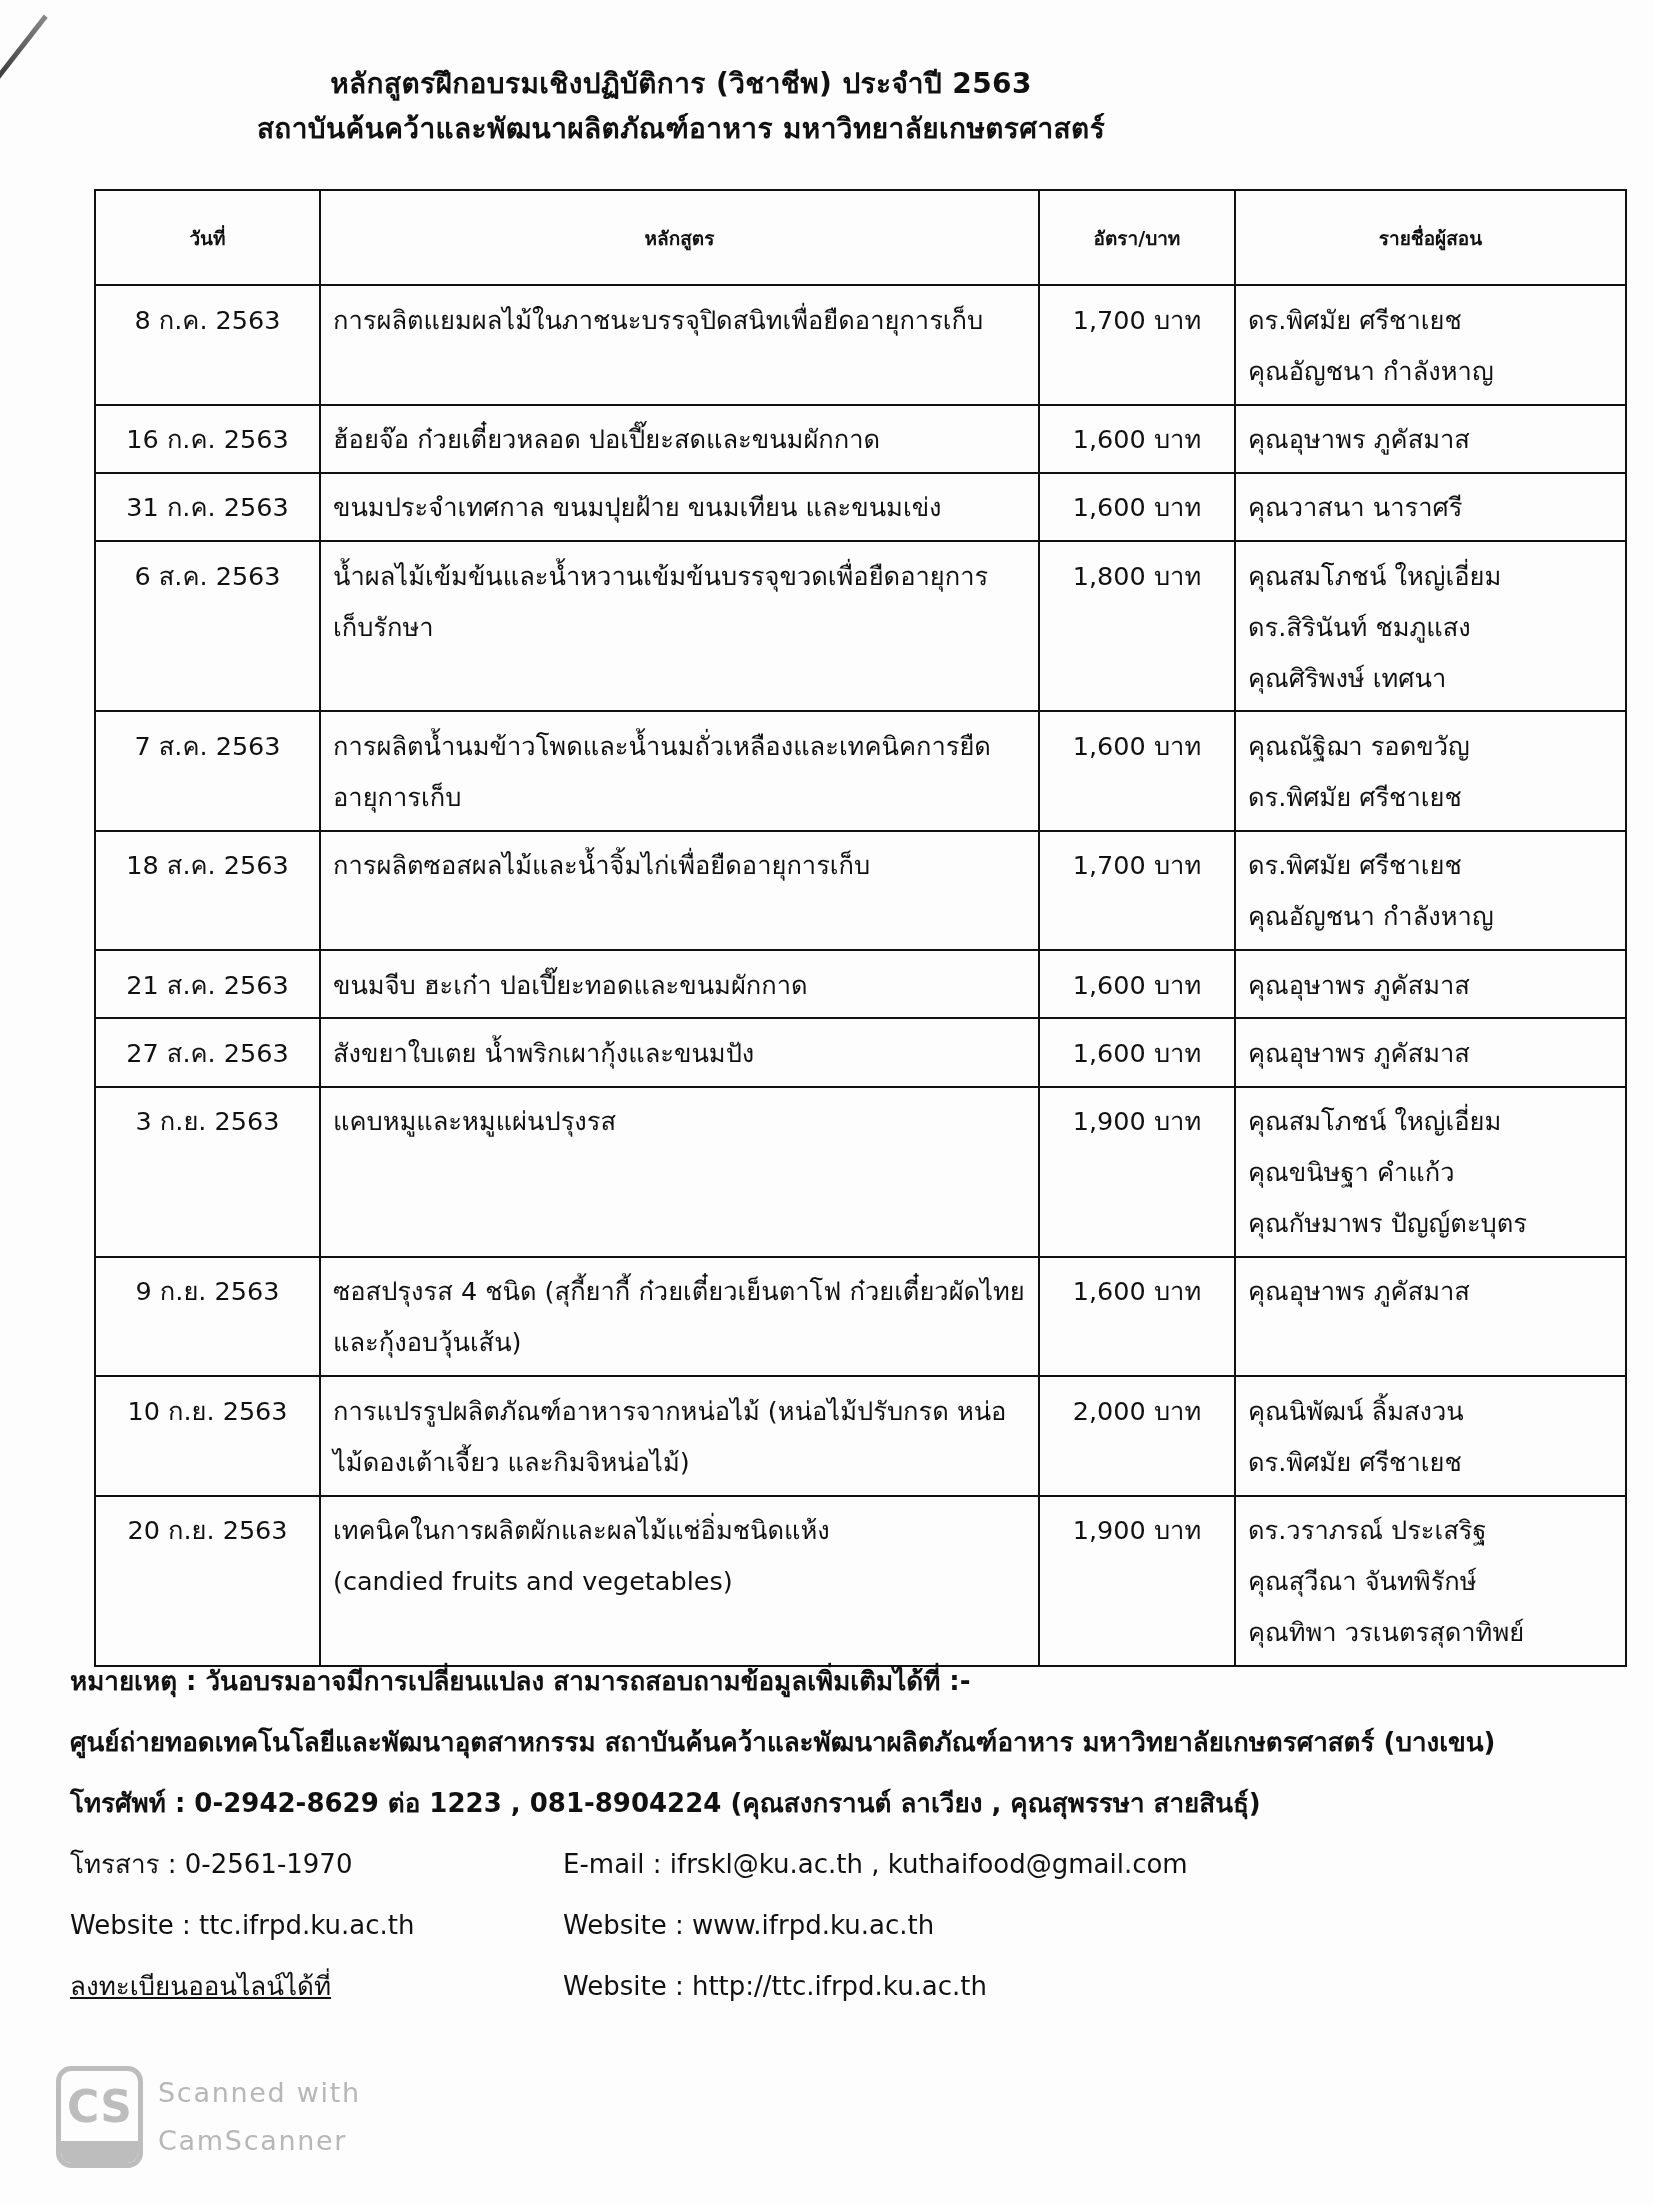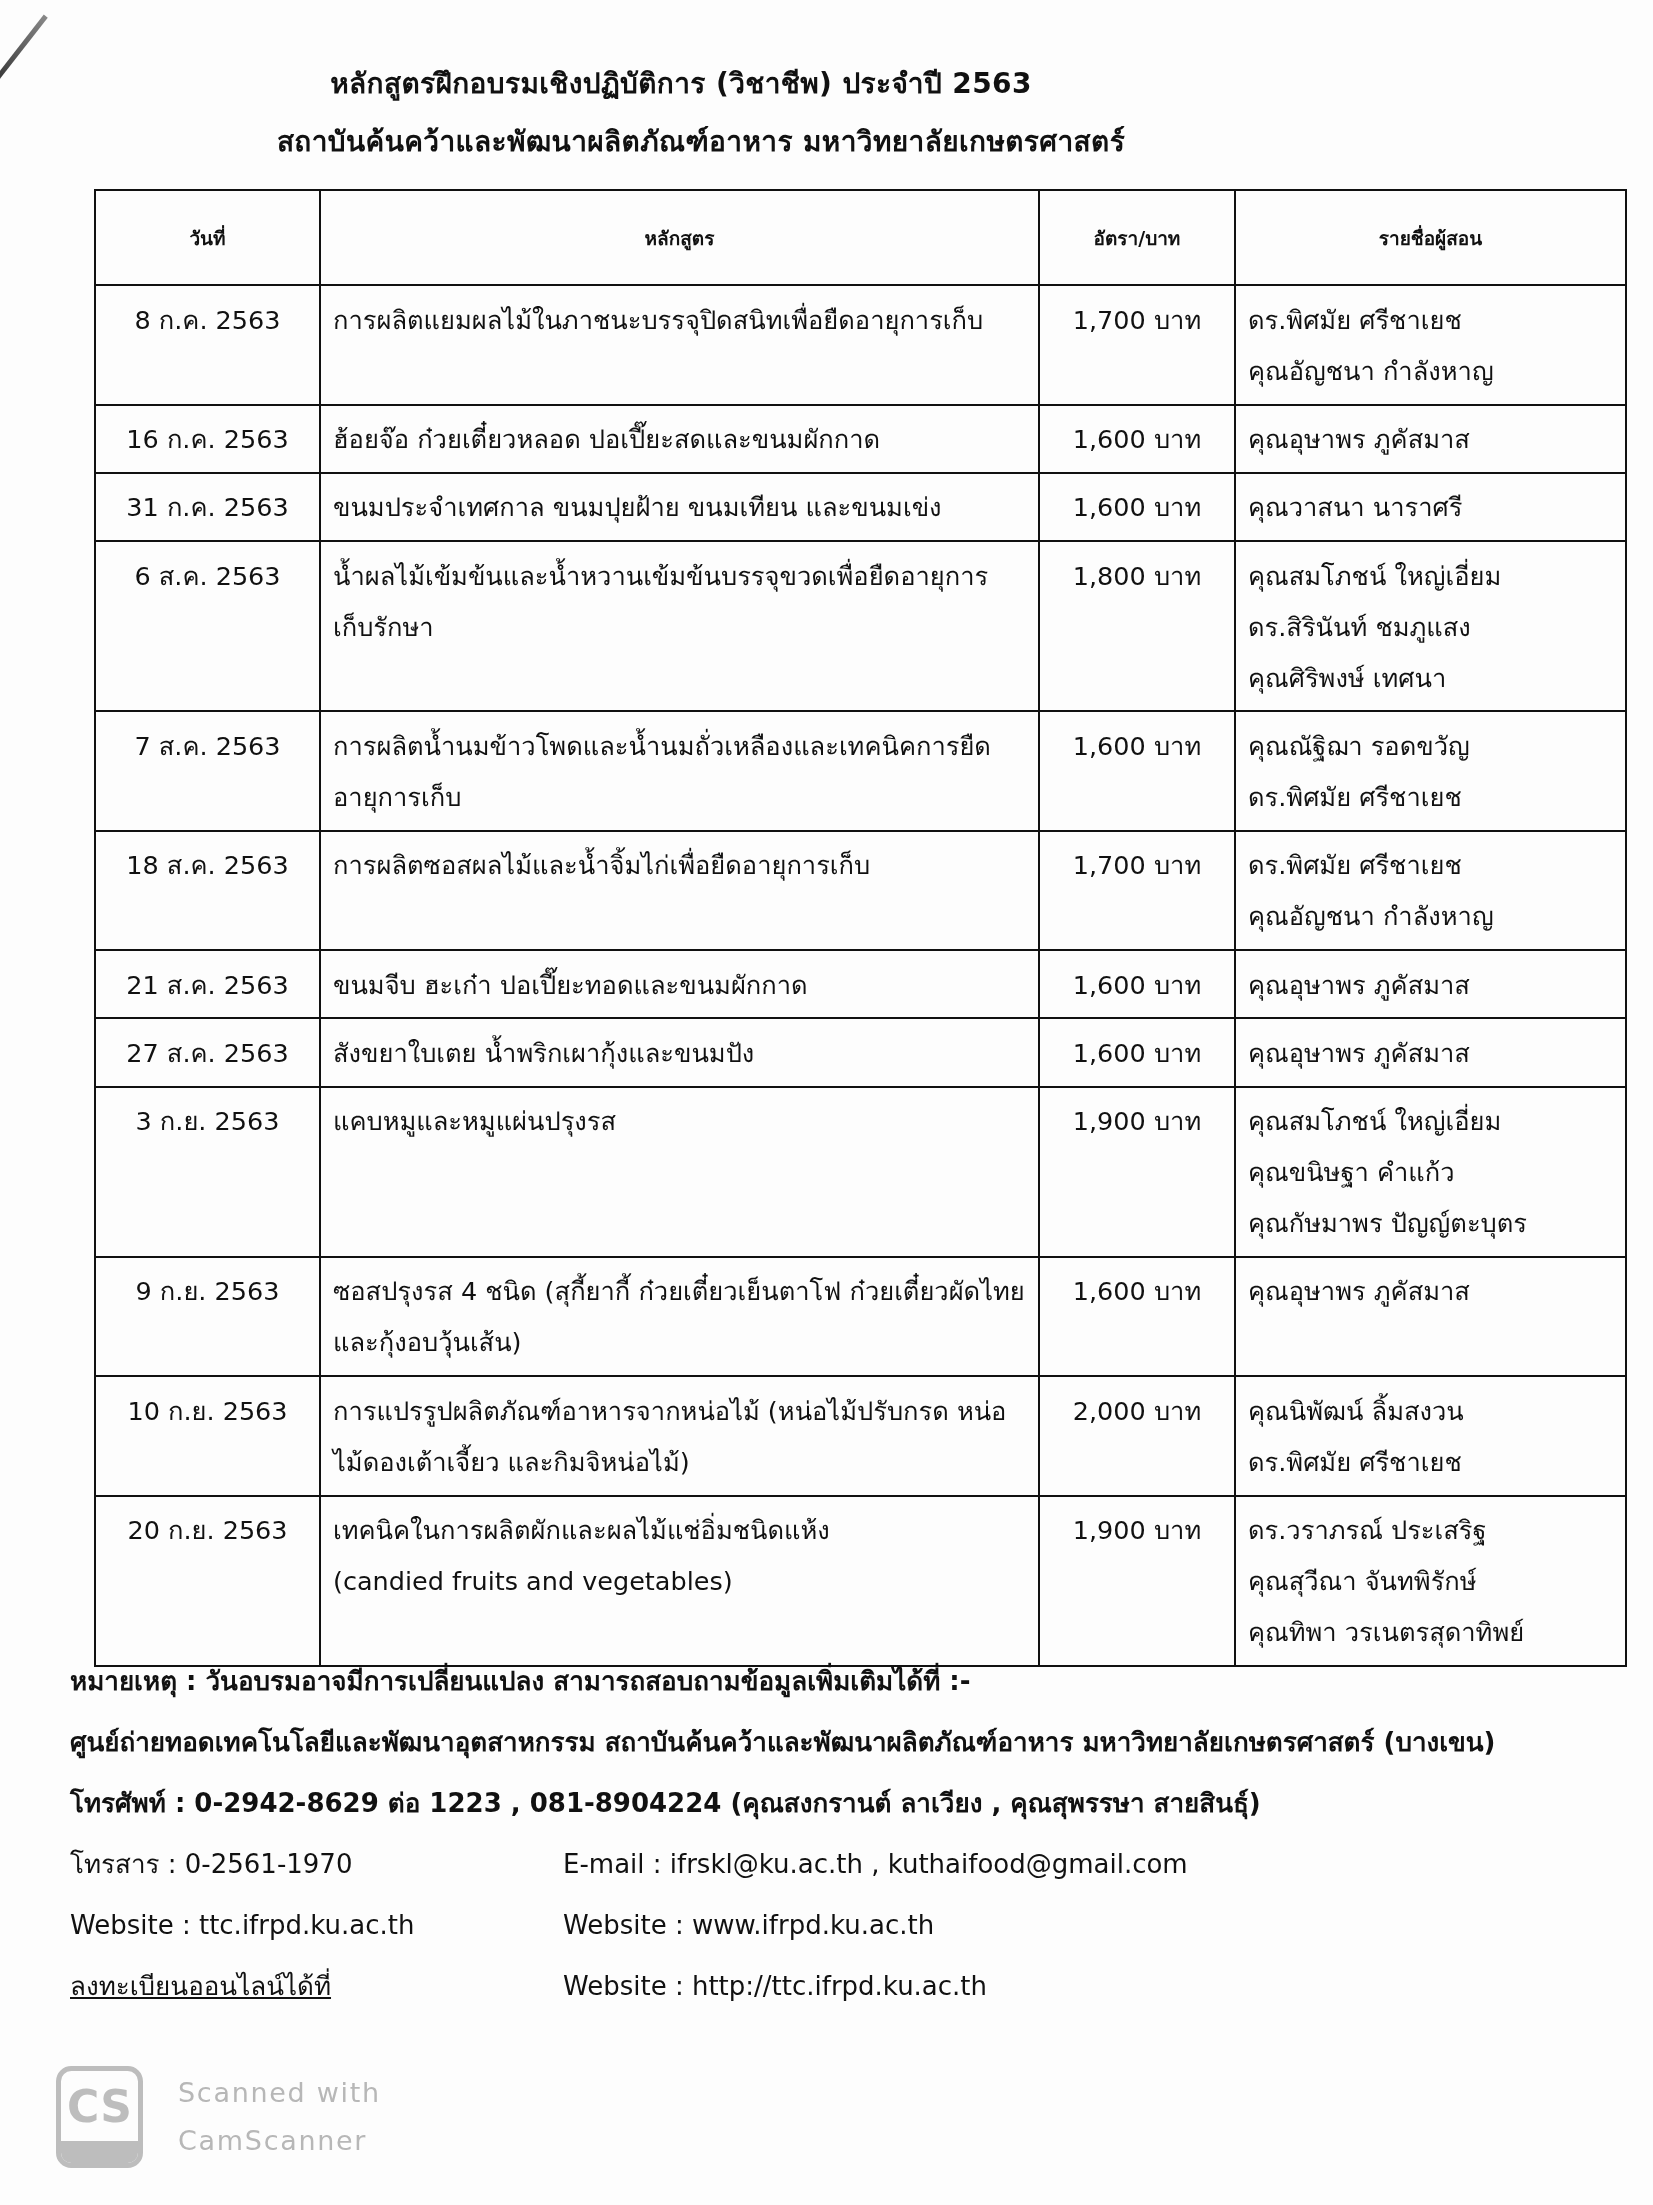--- a/index.html
+++ b/index.html
@@ -8,21 +8,21 @@
     font-family: "DejaVu Sans", sans-serif; color: #111;
   }
   .fold {
     position: absolute; left: -17px; top: 94px; width: 102px; height: 5.1px;
     background: linear-gradient(90deg, #222, #888); transform: rotate(-52deg); transform-origin: left center;
   }
   .title {
     position: absolute; left: 0; width: 1362px; text-align: center; font-weight: bold; font-size: 28px; letter-spacing: 0.4px;
   }
   .title.t1 { top: 61px; }
-  .title.t2 { top: 119px; padding-left: 20px; }
+  .title.t2 { top: 106px; }
   table.sched {
     position: absolute; left: 94px; top: 189px; width: 1531px;
     border-collapse: collapse; table-layout: fixed;
     font-size: 25.5px;
   }
   table.sched th, table.sched td {
     border: 2.6px solid #111; vertical-align: top; padding: 8.5px 12px 6.8px 12px; line-height: 51px;
   }
   table.sched th { font-size: 19px; font-weight: bold; height: 78px; vertical-align: middle; text-align: center; }
   col.c-date { width: 225px; }
@@ -34,21 +34,21 @@
   td.instr div { white-space: nowrap; }
   .notes { position: absolute; left: 70px; top: 1651px; font-size: 26px; line-height: 61px; }
   .notes .row { white-space: nowrap; }
   .notes .bold { font-weight: bold; }
   .two-col { display: flex; }
   .two-col .left { width: 493px; }
   .underline { text-decoration: underline; font-weight: normal; }
   .watermark { position: absolute; left: 56px; top: 2066px; display: flex; align-items: center; color: #b7b7b7; }
   .cs-logo {
     width: 87px; height: 102px; border: 5.1px solid #bdbdbd; border-radius: 15.3px; box-sizing: border-box;
-    display: flex; flex-direction: column; overflow: hidden; margin-right: 35px;
+    display: flex; flex-direction: column; overflow: hidden; margin-right: 15px;
   }
   .cs-logo .top { flex: 1; display: flex; align-items: center; justify-content: center; font-weight: bold; font-size: 44px; color: #bdbdbd; font-family: "DejaVu Sans", sans-serif; }
   .cs-logo .bar { height: 22px; background: #bdbdbd; }
   .wm-text { font-size: 27px; line-height: 48px; letter-spacing: 1.7px; font-family: "DejaVu Sans", sans-serif; }
 </style>
 </head>
 <body>
 
 <div class="fold"></div>
 

